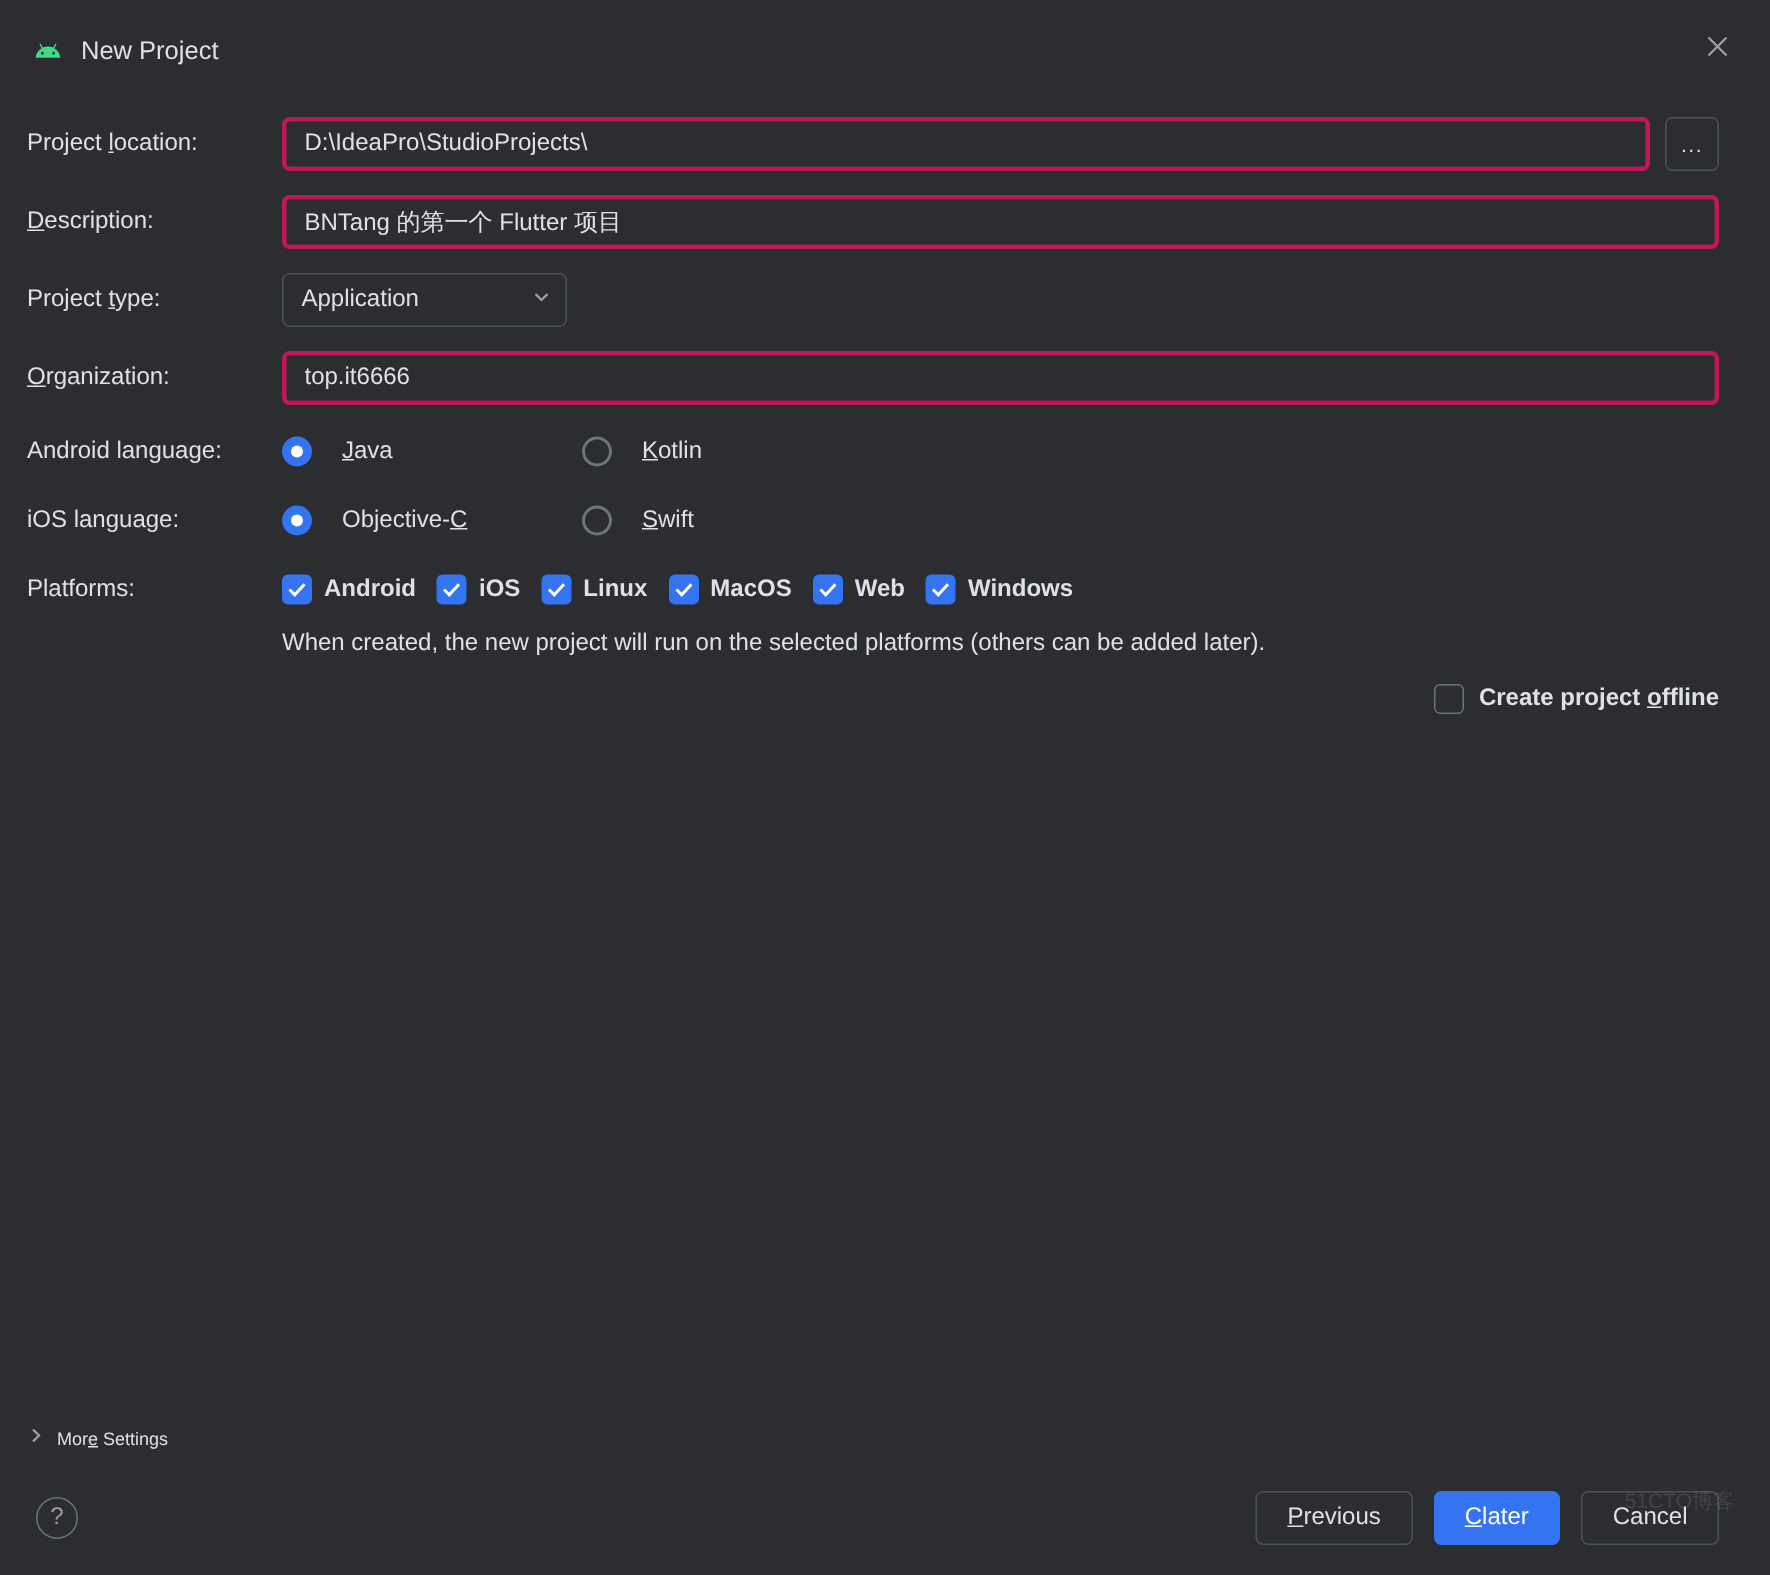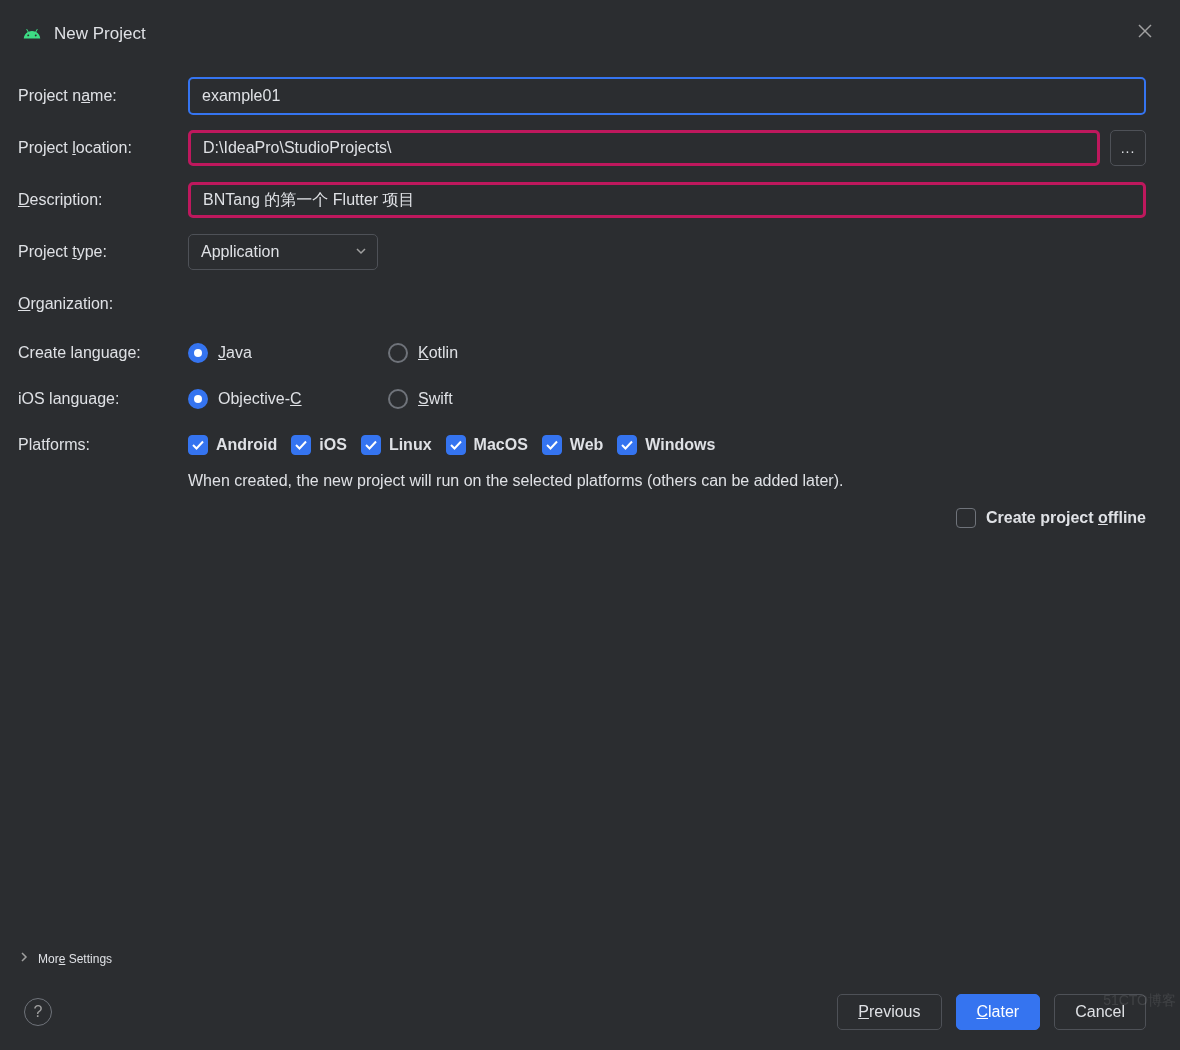--- a/index.html
+++ b/index.html
@@ -79,21 +79,21 @@
     border-radius: 5px;
     padding: 7px 10px 7px 12px;
     height: 36px;
     min-width: 190px;
     color: #dfe1e5; font-size: 16px; cursor: pointer; text-align: right;
   }
   .chevron { margin-left: 16px; color: #a0a0a0; }
 
   
   .radio-group { display: flex; gap: 0; }
-  .radio-item { display: flex; align-items: center; gap: 10px; min-width: 200px; cursor: pointer; }
+  .radio-item { display: flex; align-items: center; gap: 20px; min-width: 200px; cursor: pointer; }
   .radio {
     width: 20px; height: 20px; border-radius: 50%;
     border: 2px solid #6f737a; display: flex; align-items: center; justify-content: center;
   }
   .radio.selected { border-color: #3574f0; background: #3574f0; }
   .radio.selected::after {
     content: ""; width: 8px; height: 8px; border-radius: 50%; background: #fff;
   }
   .radio-label .ul { text-decoration: underline; }
 
@@ -154,21 +154,21 @@
     color: #dfe1e5; font-size: 16px;
     display: flex; align-items: center; justify-content: center;
     cursor: pointer;
   }
   .btn .ul { text-decoration: underline; }
   .btn.primary {
     background: #3574f0; border-color: #3574f0; color: #fff;
   }
 
   .watermark {
-    position: absolute; right: 4px; bottom: 40px;
+    position: absolute; right: 24px; bottom: 40px;
     color: rgba(255,255,255,0.1); font-size: 14px; pointer-events: none;
   }
 </style>
 </head>
 <body>
 
 <div class="titlebar">
   <div class="title-left">
     <span class="android-logo">
       <svg viewBox="0 0 24 24" fill="#3ddc84">
@@ -180,28 +180,20 @@
   <div class="close-btn">
     <svg width="14" height="14" viewBox="0 0 14 14">
         <line x1="1" y1="1" x2="13" y2="13" stroke="currentColor" stroke-width="1.5"></line>
         <line x1="13" y1="1" x2="1" y2="13" stroke="currentColor" stroke-width="1.5"></line>
       </svg>
   </div>
 </div>
 
 <div class="form">
 
-  <div class="row">
-    <div class="label">
-      <span>Project n</span><span class="ul">a</span><span>me:</span>
-    </div>
-    <div class="field">
-      <input class="text-input focused" value="example01" style="">
-    </div>
-  </div>
 
   <div class="row">
     <div class="label">
       <span>Project </span><span class="ul">l</span><span>ocation:</span>
     </div>
     <div class="field">
       <input class="text-input" value="D:\IdeaPro\StudioProjects\" style="">
       <div class="browse-btn">...</div>
     </div>
   </div>
@@ -228,24 +220,27 @@
             </svg>
         </span>
       </div>
     </div>
   </div>
 
   <div class="row">
     <div class="label">
       <span class="ul">O</span><span>rganization:</span>
     </div>
+    <div class="field">
+      <input class="text-input" value="top.it6666" style="">
+    </div>
   </div>
 
   <div class="row" style="min-height:46px">
-    <div class="label">Create language:</div>
+    <div class="label">Android language:</div>
     <div class="field radio-group">
       <div class="radio-item">
         <span class="radio selected"></span>
         <span class="radio-label"><span class="ul">J</span><span>ava</span></span>
       </div>
       <div class="radio-item">
         <span class="radio"></span>
         <span class="radio-label"><span class="ul">K</span><span>otlin</span></span>
       </div>
     </div>

